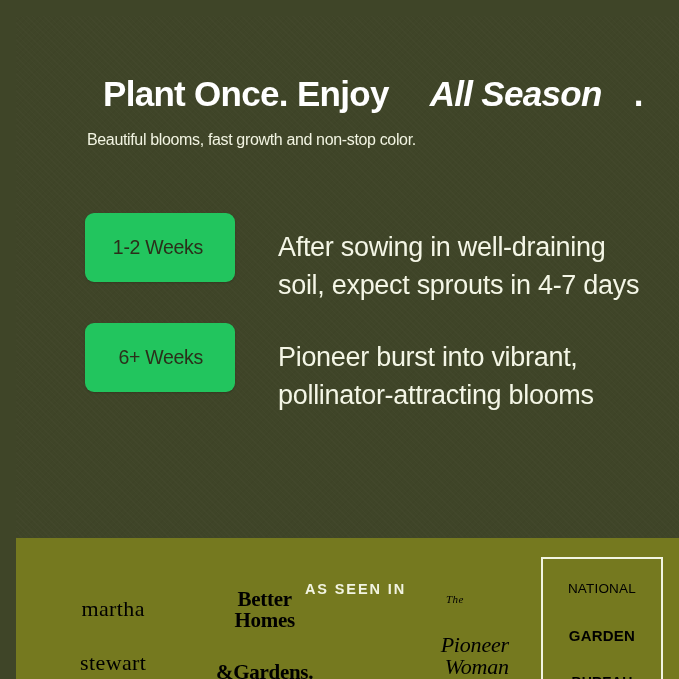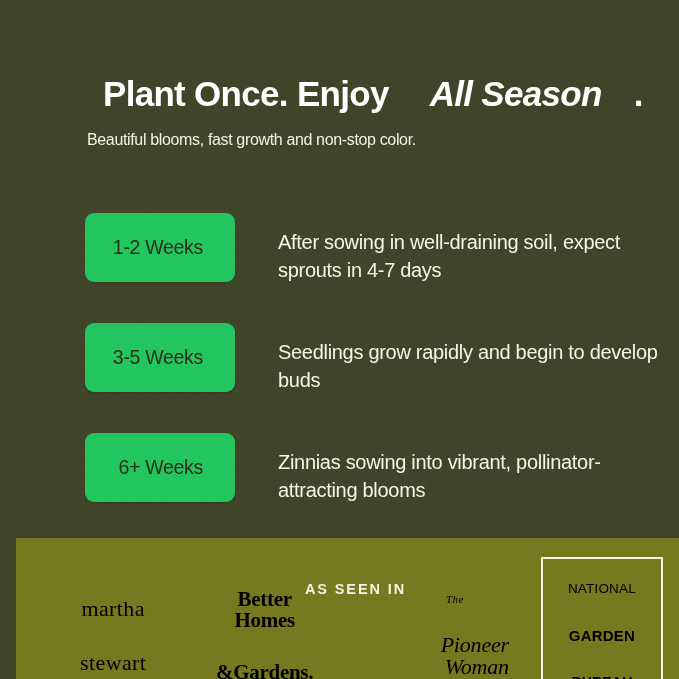--- a/index.html
+++ b/index.html
@@ -86,21 +86,21 @@
     font-size:19.5px;
     font-weight:500;
     letter-spacing:-.3px;
     color:#2b2f1a;
     white-space:nowrap;
   }
   .row-desc {
     position:absolute;
     left:177px; top:-1px;
     width:412px;
-    font-size:20px;
+    font-size:27px;
     font-weight:400;
     letter-spacing:-.3px;
     line-height:1.42;
     color:#f4f6e6;
   }
 
   
   #band {
     position:absolute;
     left:0; top:522px;
@@ -199,32 +199,26 @@
 
   <div id="timeline">
 
     <div class="row">
       <div class="badge">
         <span class="badge-label">1-2 Weeks</span>
       </div>
       <div class="row-desc">After sowing in well-draining soil, expect sprouts in 4-7 days</div>
     </div>
 
-    <div class="row">
-      <div class="badge">
-        <span class="badge-label">3-5 Weeks</span>
-      </div>
-      <div class="row-desc">Seedlings grow rapidly and begin to develop buds</div>
-    </div>
 
     <div class="row">
       <div class="badge">
         <span class="badge-label">6+ Weeks</span>
       </div>
-      <div class="row-desc">Zinnias sowing into vibrant, pollinator-attracting blooms</div>
+      <div class="row-desc">Pioneer burst into vibrant, pollinator-attracting blooms</div>
     </div>
 
   </div>
 </div>
 
 <div id="band">
   <div id="band-title">AS SEEN IN</div>
 
   <div id="logos">
 

